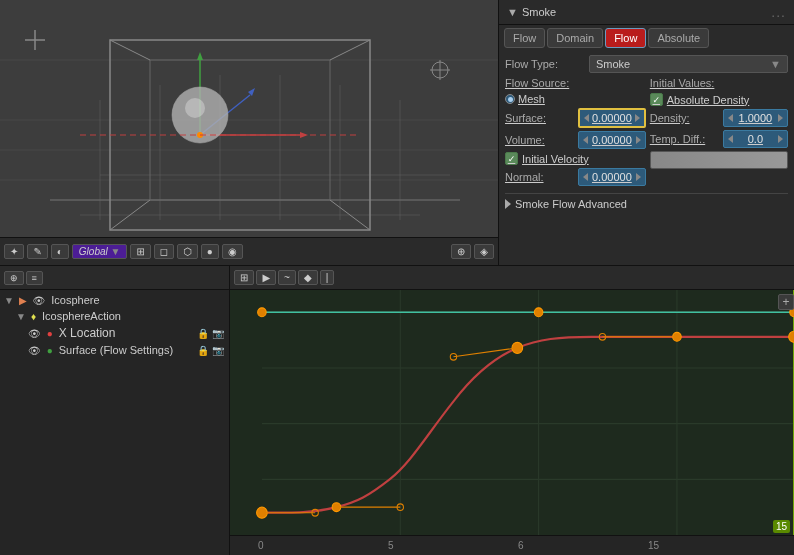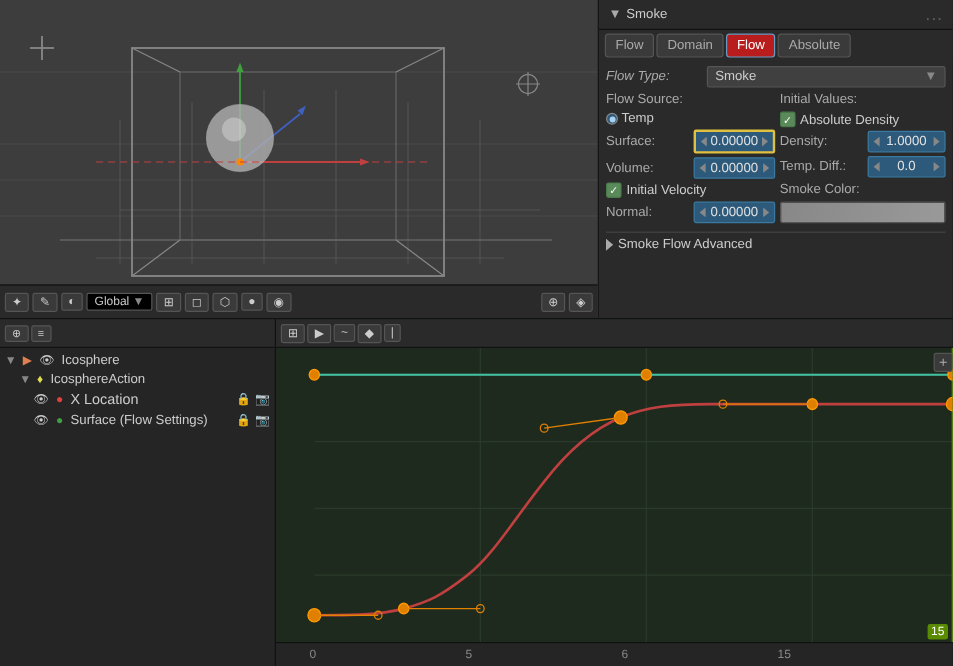--- a/index.html
+++ b/index.html
@@ -50,26 +50,27 @@
       background: #3a3a3a;
       border: 1px solid #555;
       color: #ccc;
       padding: 1px 5px;
       font-size: 10px;
       cursor: pointer;
       border-radius: 2px;
     }
 
     .vp-dropdown {
-      background: #000000;
+      background: #4c1d95;
       border: 1px solid #555;
       color: #ccc;
       padding: 1px 4px;
       font-size: 10px;
       border-radius: 2px;
+      font-style: italic;
     }
 
     
     .properties-panel {
       width: 295px;
       background: #2a2a2a;
       display: flex;
       flex-direction: column;
       overflow: hidden;
     }
@@ -132,21 +133,20 @@
       display: flex;
       align-items: center;
       margin-bottom: 3px;
       gap: 4px;
     }
 
     .prop-label {
       color: #aaa;
       min-width: 80px;
       font-size: 11px;
-      font-style: italic;
     }
 
     .prop-dropdown {
       flex: 1;
       background: #404040;
       border: 1px solid #555;
       color: #ccc;
       padding: 2px 6px;
       font-size: 11px;
       border-radius: 2px;
@@ -156,20 +156,21 @@
     }
 
     .prop-dropdown .arrow {
       color: #888;
     }
 
     .two-col {
       display: flex;
       gap: 4px;
       margin-bottom: 3px;
+      text-decoration: underline;
     }
 
     .col-left { flex: 1; }
     .col-right { flex: 1; }
 
     .col-header {
       font-size: 11px;
       color: #aaa;
       margin-bottom: 3px;
       padding: 1px 0;
@@ -560,21 +561,21 @@
         </div>
       </div>
 
       <div class="two-col">
 
         <div class="col-left">
           <div class="col-header">Flow Source:</div>
 
           <div class="mesh-source-row">
             <div class="radio-btn active"></div>
-            <span>Temp</span>
+            <span>Mesh</span>
           </div>
 
           <div class="slider-row">
             <span class="slider-label">Surface:</span>
             <div class="slider-field" style="border: 2px solid #e0c040;">
               <span class="triangle-left"></span>
               <span>0.00000</span>
               <span class="triangle-right"></span>
             </div>
           </div>
@@ -623,21 +624,20 @@
 
           <div class="slider-row">
             <span class="slider-label">Temp. Diff.:</span>
             <div class="slider-field">
               <span class="triangle-left"></span>
               <span>0.0</span>
               <span class="triangle-right"></span>
             </div>
           </div>
 
-          <div class="col-header">Smoke Color:</div>
           <div class="color-swatch"></div>
 
         </div>
       </div>
 
       <div class="section-divider"></div>
 
       <div class="section-header">
         <span class="triangle-right-sm"></span>
         <span>Smoke Flow Advanced</span>

